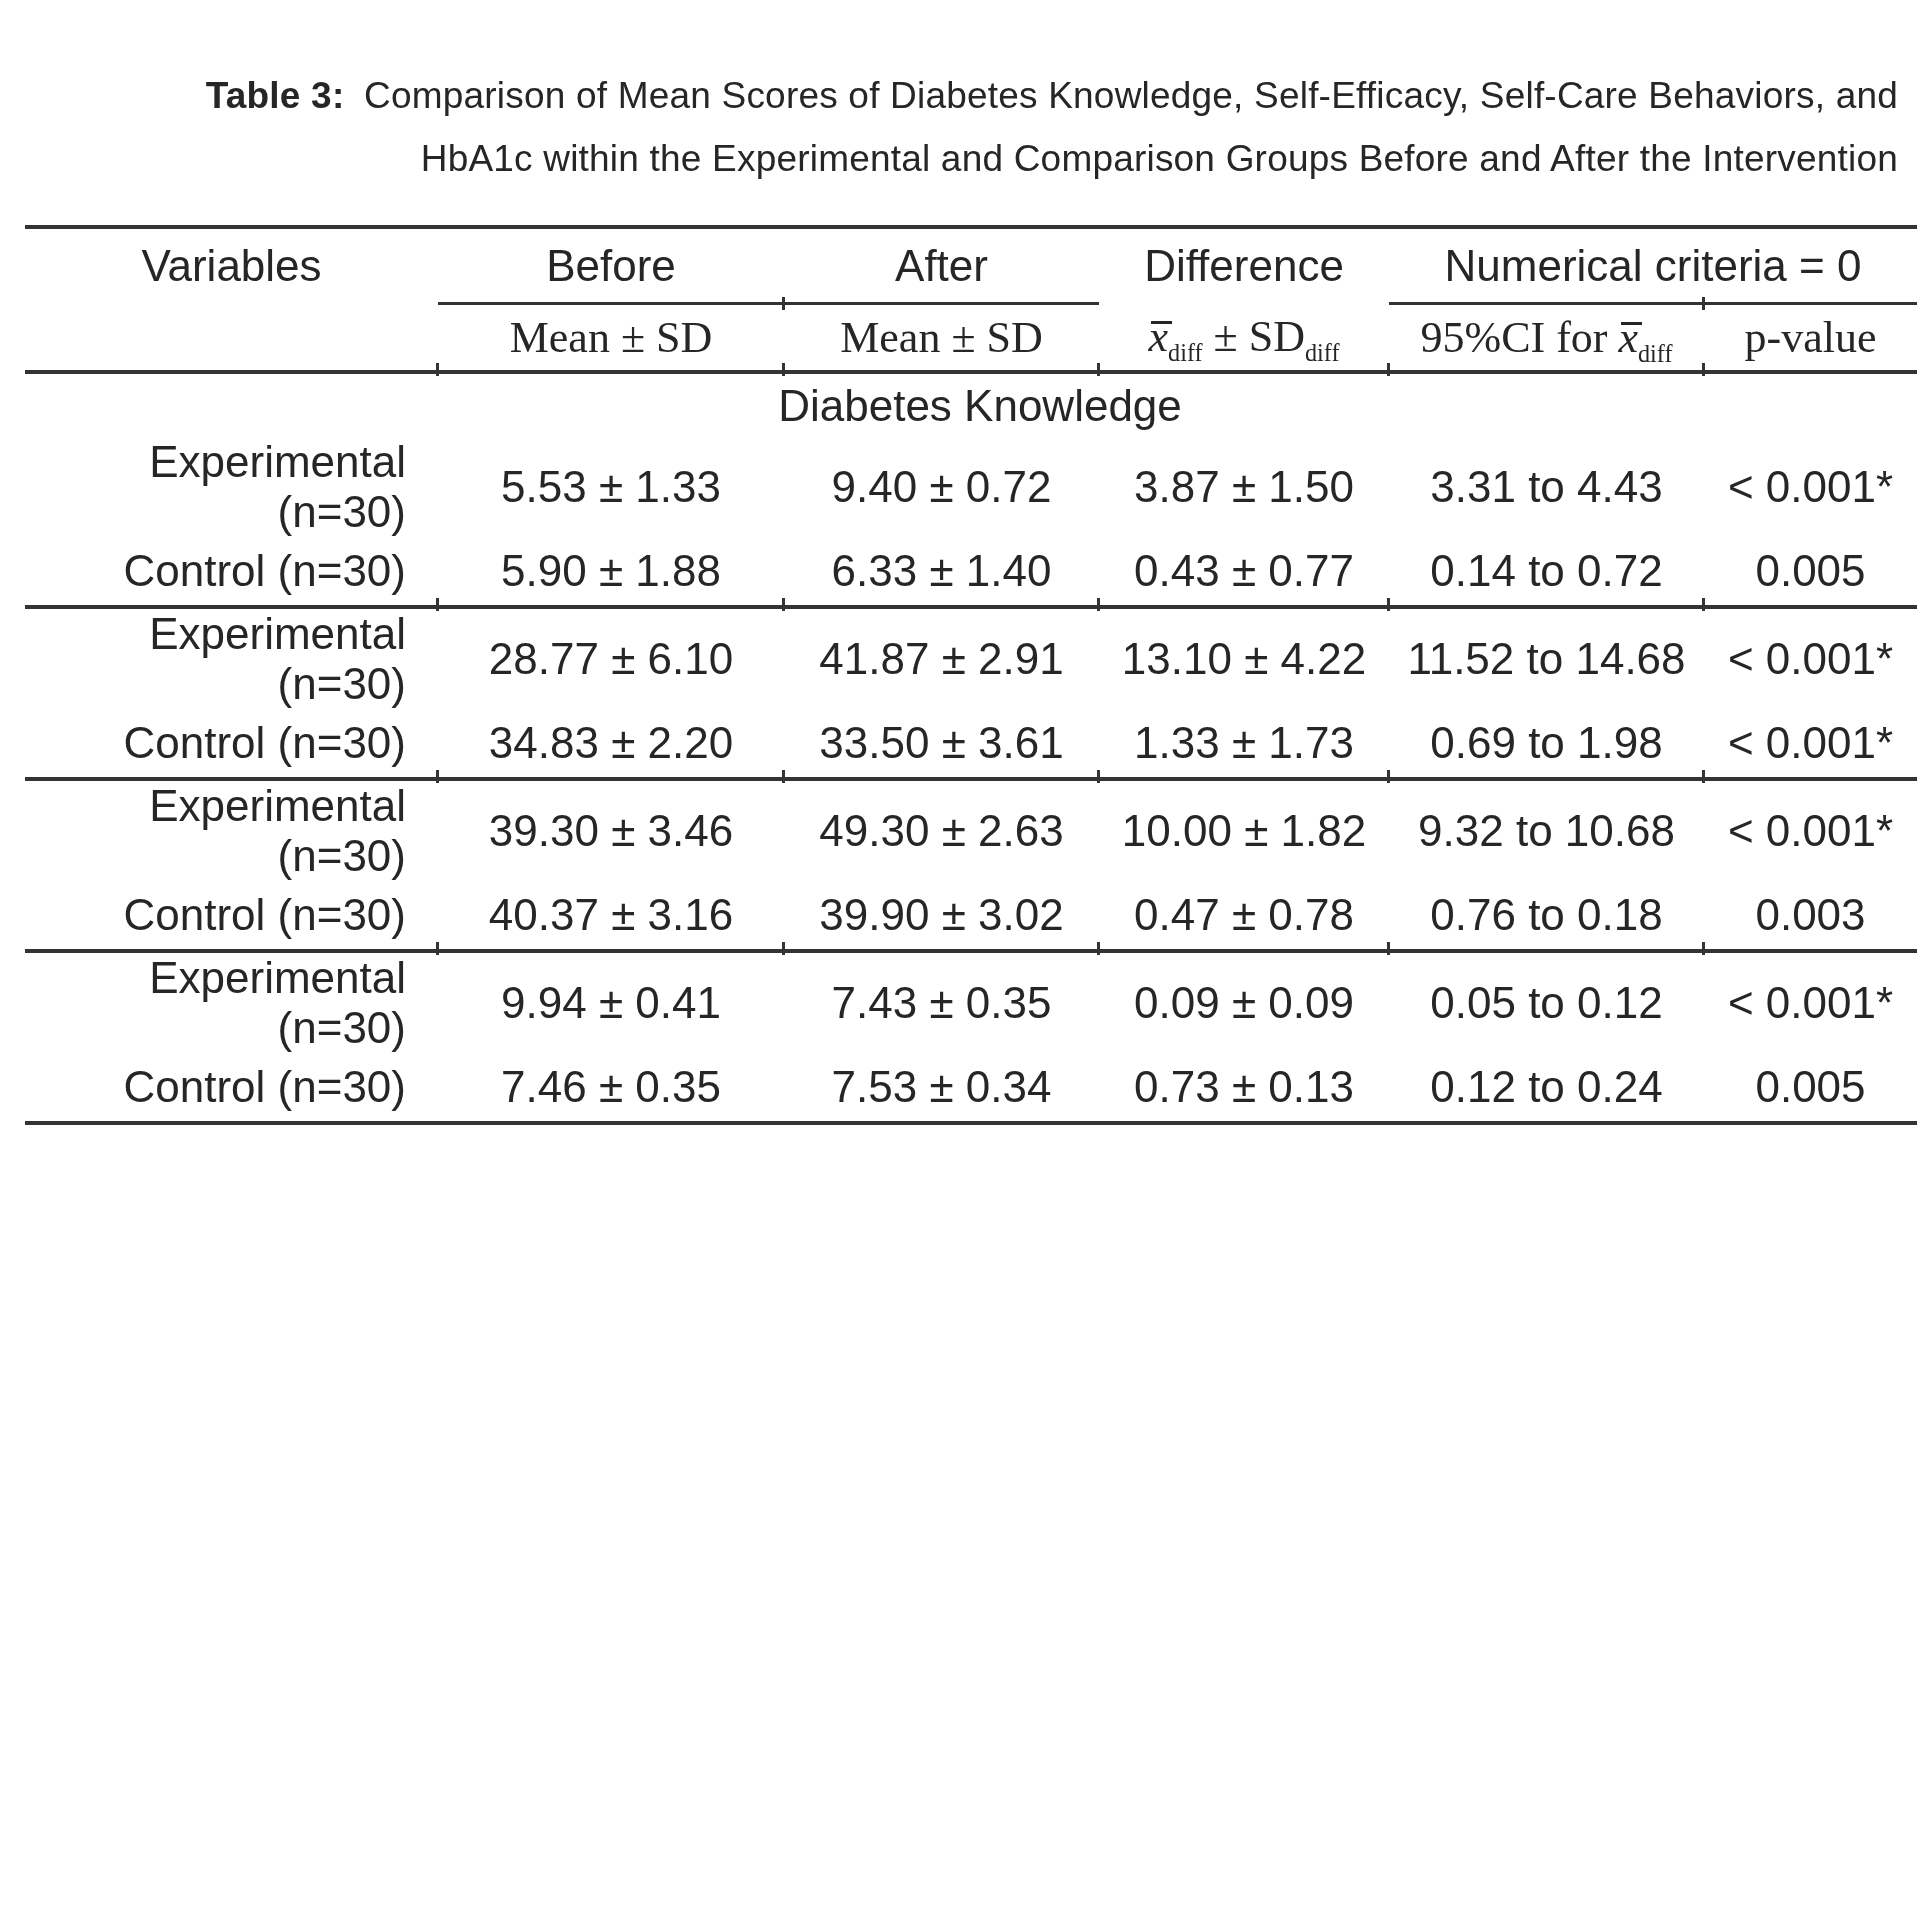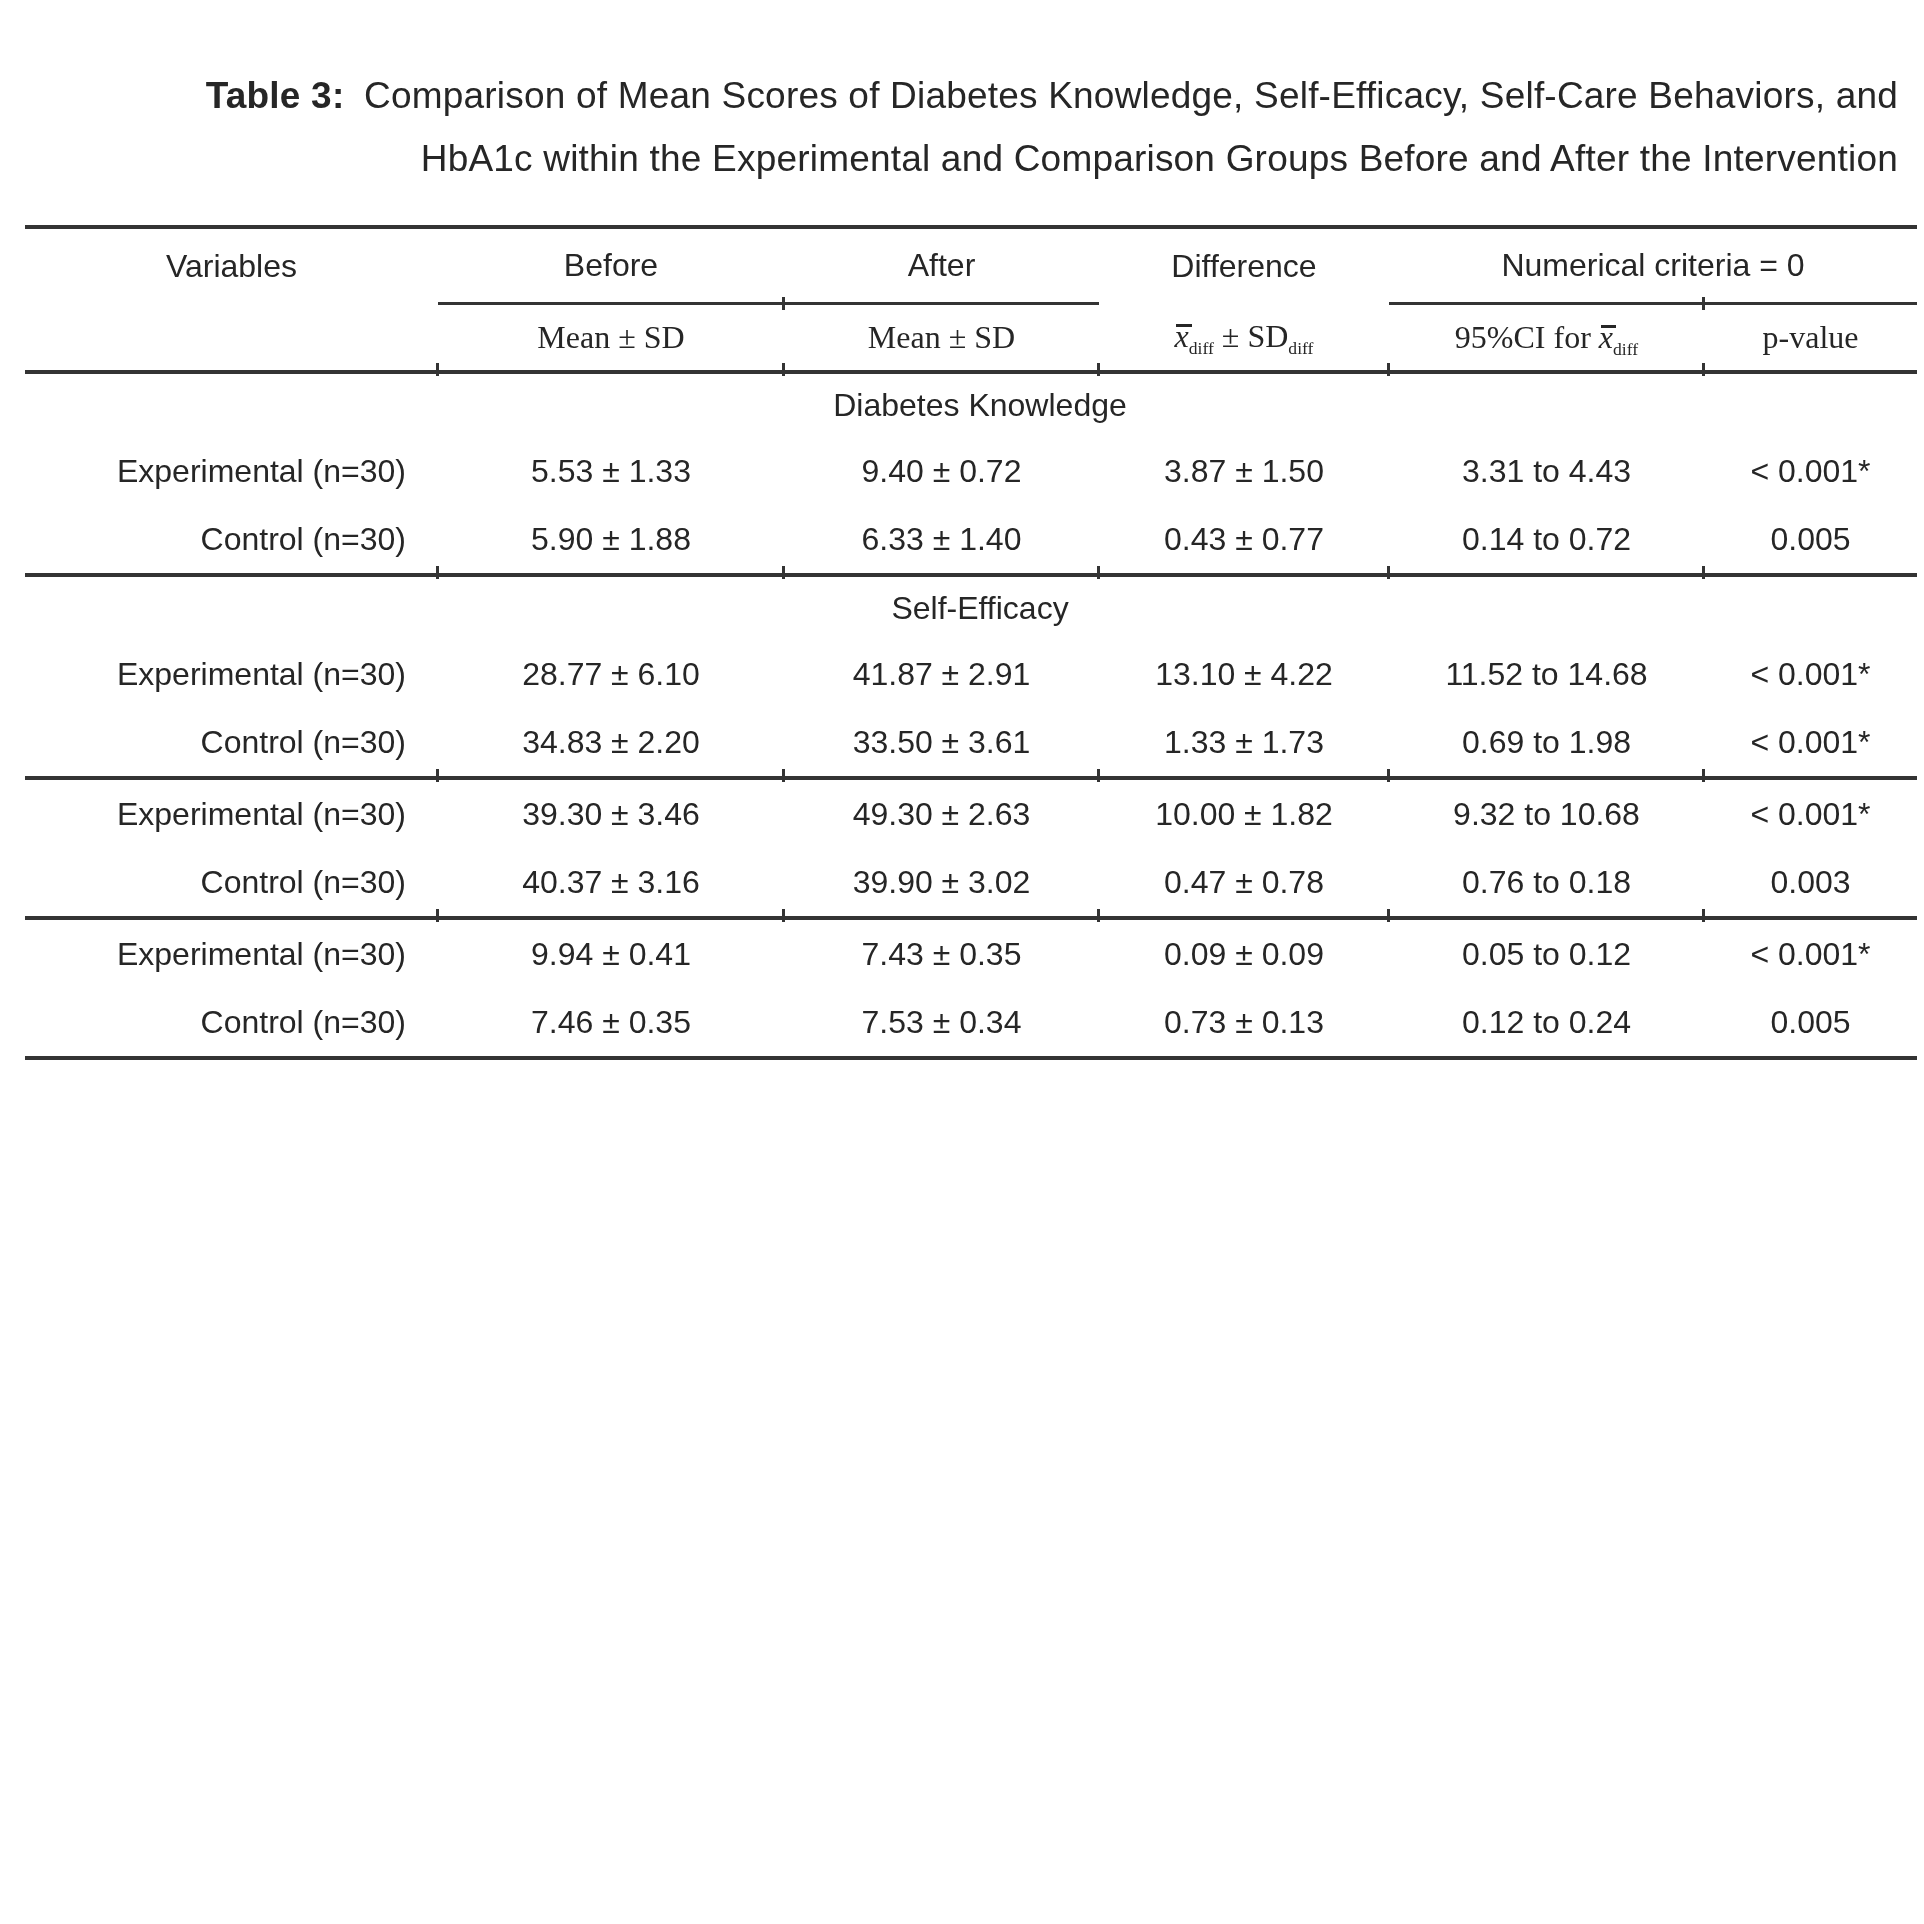--- a/index.html
+++ b/index.html
@@ -35,21 +35,21 @@
     margin-top:26px;
     margin-left:178px;
     white-space:nowrap;
   }
   
   table{
     margin:48px 0 0 25px;
     width:1891px;
     border-collapse:collapse;
     table-layout:fixed;
-    font-size:32px;
+    font-size:44px;
     border-top:4.5px solid var(--rule);
   }
   col.c1{width:413px;}
   col.c2{width:346px;}
   col.c3{width:315px;}
   col.c4{width:290px;}
   col.c5{width:315px;}
   col.c6{width:213px;}
   th,td{
     font-weight:normal;
@@ -160,23 +160,20 @@
       </tr>
       <tr class="data last">
         <td class="group">Control (n=30)</td>
         <td class="tk">5.90 ± 1.88</td>
         <td class="tk">6.33 ± 1.40</td>
         <td class="tk">0.43 ± 0.77</td>
         <td class="tk">0.14 to 0.72</td>
         <td class="tk">0.005</td>
       </tr>
 
-      <tr class="cat">
-        <td colspan="6">Self-Efficacy</td>
-      </tr>
       <tr class="data">
         <td class="group">Experimental (n=30)</td>
         <td>28.77 ± 6.10</td>
         <td>41.87 ± 2.91</td>
         <td>13.10 ± 4.22</td>
         <td>11.52 to 14.68</td>
         <td>&lt; 0.001*</td>
       </tr>
       <tr class="data last">
         <td class="group">Control (n=30)</td>

